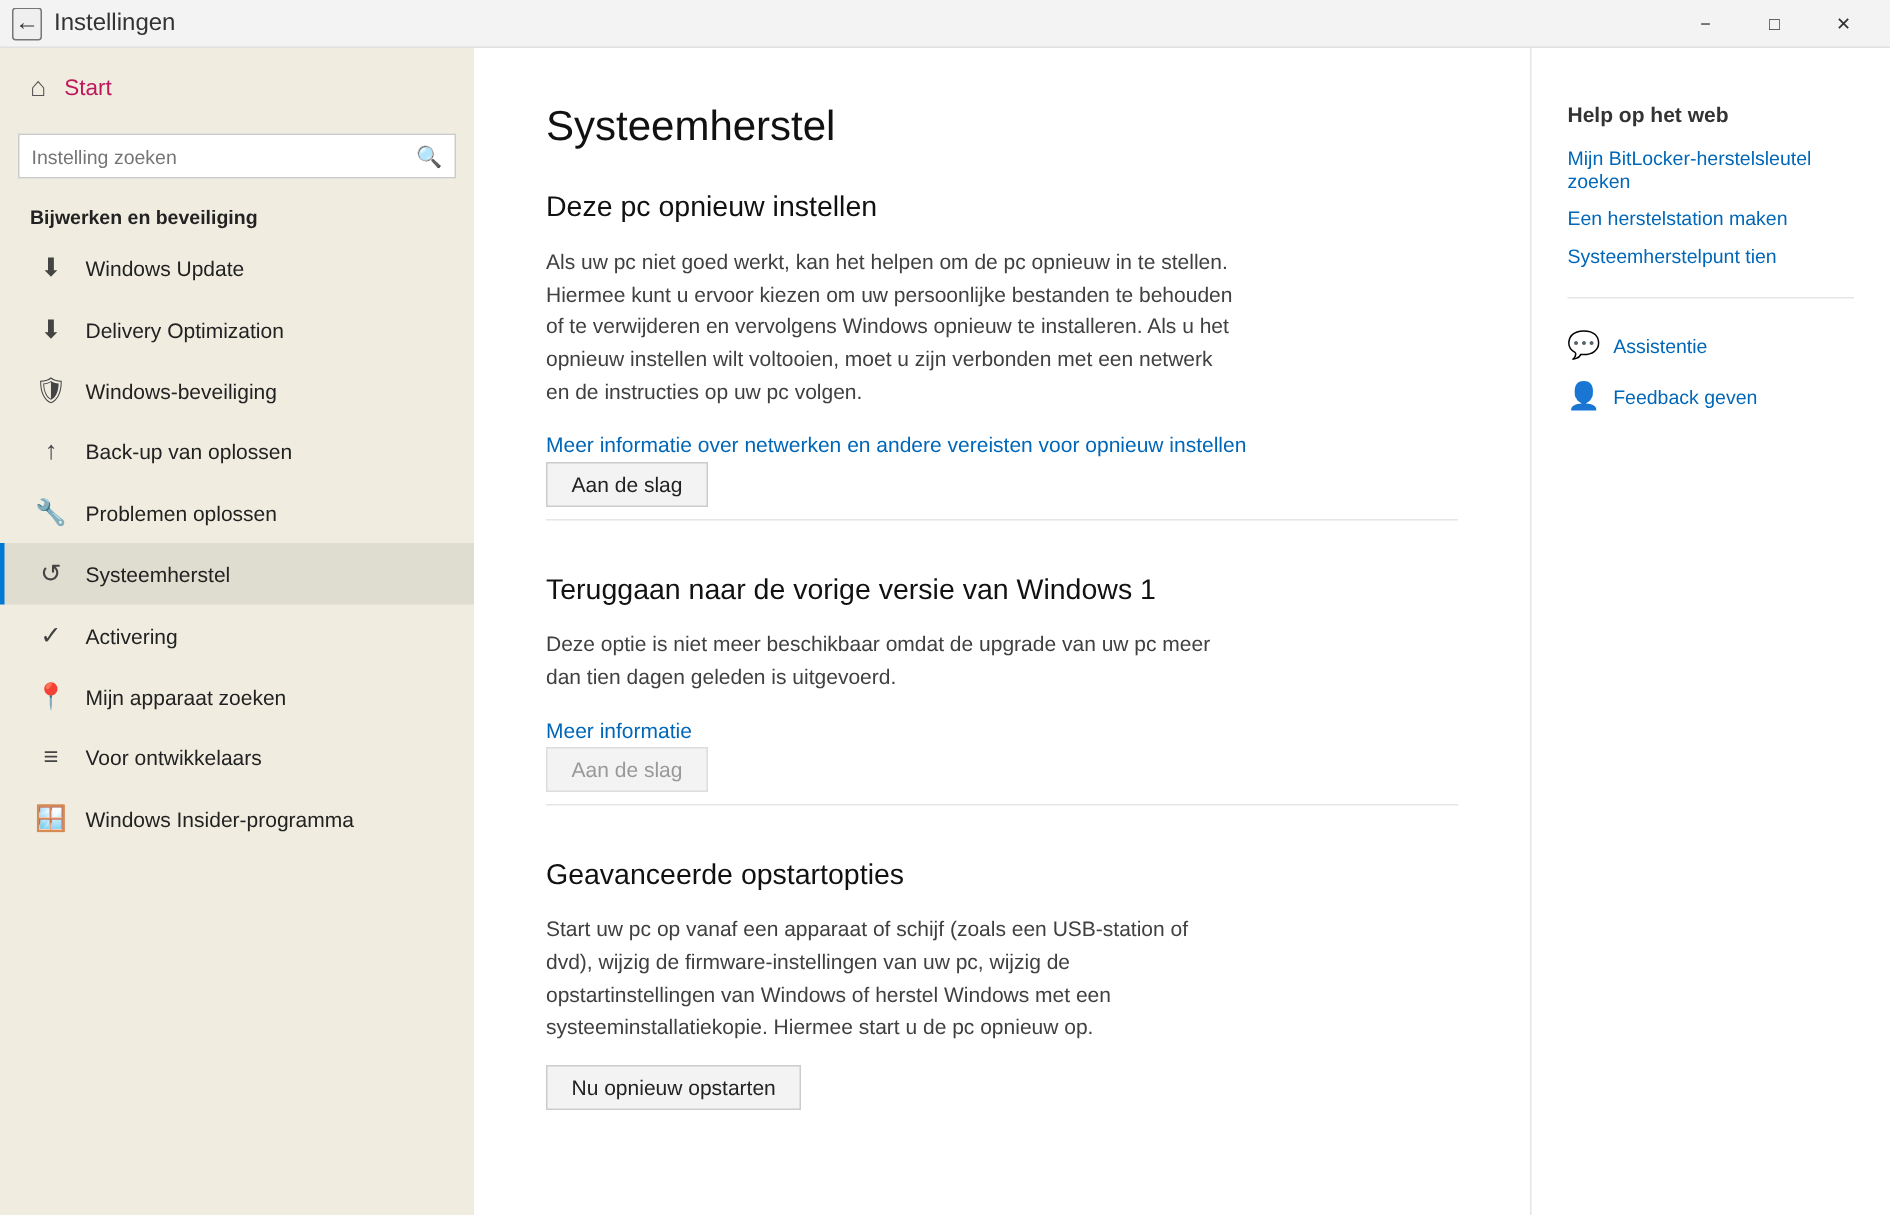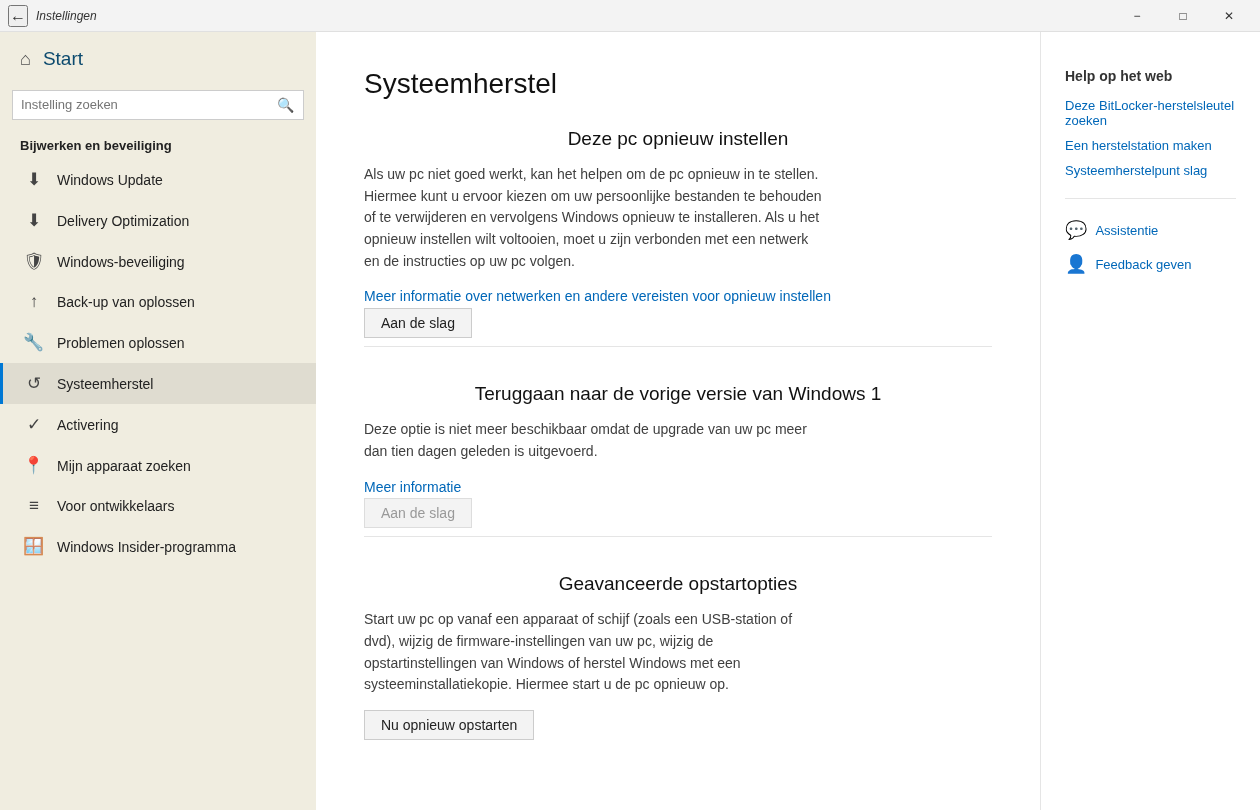--- a/index.html
+++ b/index.html
@@ -5,45 +5,45 @@
     * { margin: 0; padding: 0; box-sizing: border-box; }
     body { font-family: 'Segoe UI', Arial, sans-serif; font-size: 14px; background: #fff; width: 1260px; height: 810px; overflow: hidden; display: flex; flex-direction: column; }
 
     
     .titlebar {
       display: flex; align-items: center; justify-content: space-between;
       height: 32px; background: #f3f3f3; padding: 0 8px; flex-shrink: 0;
       border-bottom: 1px solid #e0e0e0;
     }
     .titlebar-left { display: flex; align-items: center; gap: 8px; }
-    .titlebar-title { font-size: 12px; color: #333; font-style: italic; }
+    .titlebar-title { font-size: 16px; color: #333; }
     .titlebar-controls { display: flex; gap: 0; }
     .titlebar-btn {
       width: 46px; height: 32px; border: none; background: transparent;
       cursor: pointer; font-size: 12px; color: #333; display: flex; align-items: center; justify-content: center;
     }
 
     
     .app-body { display: flex; flex: 1; overflow: hidden; }
 
     
     .sidebar {
       width: 316px; background: #f0ede0; flex-shrink: 0;
       display: flex; flex-direction: column; overflow-y: auto;
     }
     .sidebar-home {
       display: flex; align-items: center; gap: 12px;
       padding: 16px 20px; cursor: pointer;
     }
     .sidebar-home-icon { font-size: 18px; color: #555; }
-    .sidebar-home-label { font-size: 19px; color: #0c4a6e; }
+    .sidebar-home-label { font-size: 15px; color: #be185d; }
 
     .sidebar-search {
       margin: 4px 12px 8px 12px;
-      display: flex; align-items: flex-start;
+      display: flex; align-items: center;
       border: 1px solid #ccc; background: #fff;
     }
     .sidebar-search input {
       flex: 1; border: none; outline: none; padding: 6px 8px;
       font-size: 13px; background: transparent;
     }
     .sidebar-search-icon { padding: 6px 8px; color: #555; font-size: 14px; }
 
     .sidebar-section-title {
       font-size: 13px; font-weight: 700; color: #222;
@@ -65,21 +65,21 @@
       flex: 1; overflow-y: auto; padding: 36px 48px 36px 48px; background: #fff;
     }
 
     .page-title {
       font-size: 28px; font-weight: 300; color: #111; margin-bottom: 28px;
     }
 
     .section { margin-bottom: 36px; }
 
     .section-title {
-      font-size: 19px; font-weight: 400; color: #111; margin-bottom: 14px; text-align: center;
+      font-size: 19px; font-weight: 400; color: #111; margin-bottom: 14px;
     }
 
     .section-text {
       font-size: 14px; color: #404040; line-height: 1.55; margin-bottom: 14px; max-width: 460px;
     }
 
     .link-text {
       color: #0067b8; text-decoration: none; font-size: 14px; cursor: pointer; line-height: 1.55;
       display: inline;
       text-align: center;
@@ -91,21 +91,21 @@
       margin-top: 0; min-width: 100px;
     }
     .btn:disabled, .btn.disabled {
       color: #999; background: #f3f3f3; border-color: #ddd; cursor: default;
     }
 
     .divider { border: none; border-top: 1px solid #e5e5e5; margin: 8px 0 20px 0; }
 
     
     .right-panel {
-      width: 220px; flex-shrink: 0; padding: 36px 24px; background: #fff;
+      width: 240px; flex-shrink: 0; padding: 36px 24px; background: #fff;
       border-left: 1px solid #e5e5e5;
     }
     .right-panel-title {
       font-size: 14px; font-weight: 600; color: #333; margin-bottom: 14px;
     }
     .right-link {
       display: flex; align-items: center; gap: 6px;
       color: #0067b8; font-size: 13px; cursor: pointer; margin-bottom: 10px; text-decoration: none;
     }
 
@@ -199,23 +199,23 @@
     <div id="sections-container">
         <div class="section"><div class="section-title">Deze pc opnieuw instellen</div><p class="section-text">Als uw pc niet goed werkt, kan het helpen om de pc opnieuw in te stellen. Hiermee kunt u ervoor kiezen om uw persoonlijke bestanden te behouden of te verwijderen en vervolgens Windows opnieuw te installeren. Als u het opnieuw instellen wilt voltooien, moet u zijn verbonden met een netwerk en de instructies op uw pc volgen.</p><a class="link-text" href="#">Meer informatie over netwerken en andere vereisten voor opnieuw instellen</a><br><button class="btn">Aan de slag</button><hr class="divider"></div>
         <div class="section"><div class="section-title">Teruggaan naar de vorige versie van Windows 1</div><p class="section-text">Deze optie is niet meer beschikbaar omdat de upgrade van uw pc meer dan tien dagen geleden is uitgevoerd.</p><a class="link-text" href="#">Meer informatie</a><br><button class="btn disabled" disabled="">Aan de slag</button><hr class="divider"></div>
         <div class="section"><div class="section-title">Geavanceerde opstartopties</div><p class="section-text">Start uw pc op vanaf een apparaat of schijf (zoals een USB-station of dvd), wijzig de firmware-instellingen van uw pc, wijzig de opstartinstellingen van Windows of herstel Windows met een systeeminstallatiekopie. Hiermee start u de pc opnieuw op.</p><button class="btn">Nu opnieuw opstarten</button></div>
       </div>
   </div>
 
   <div class="right-panel">
     <div class="right-panel-title">Help op het web</div>
     <div id="right-links">
-        <a class="right-link" href="#">Deze BitLocker-herstelsleutel zoeken</a>
+        <a class="right-link" href="#">Mijn BitLocker-herstelsleutel zoeken</a>
         <a class="right-link" href="#">Een herstelstation maken</a>
-        <a class="right-link" href="#">Systeemherstelpunt slag</a>
+        <a class="right-link" href="#">Systeemherstelpunt tien</a>
       </div>
     <hr class="right-panel-divider">
     <div id="right-actions">
         <div class="right-action">
           <span class="right-action-icon">💬</span>
           <span>Assistentie</span>
         </div>
         <div class="right-action">
           <span class="right-action-icon">👤</span>
           <span>Feedback geven</span>

